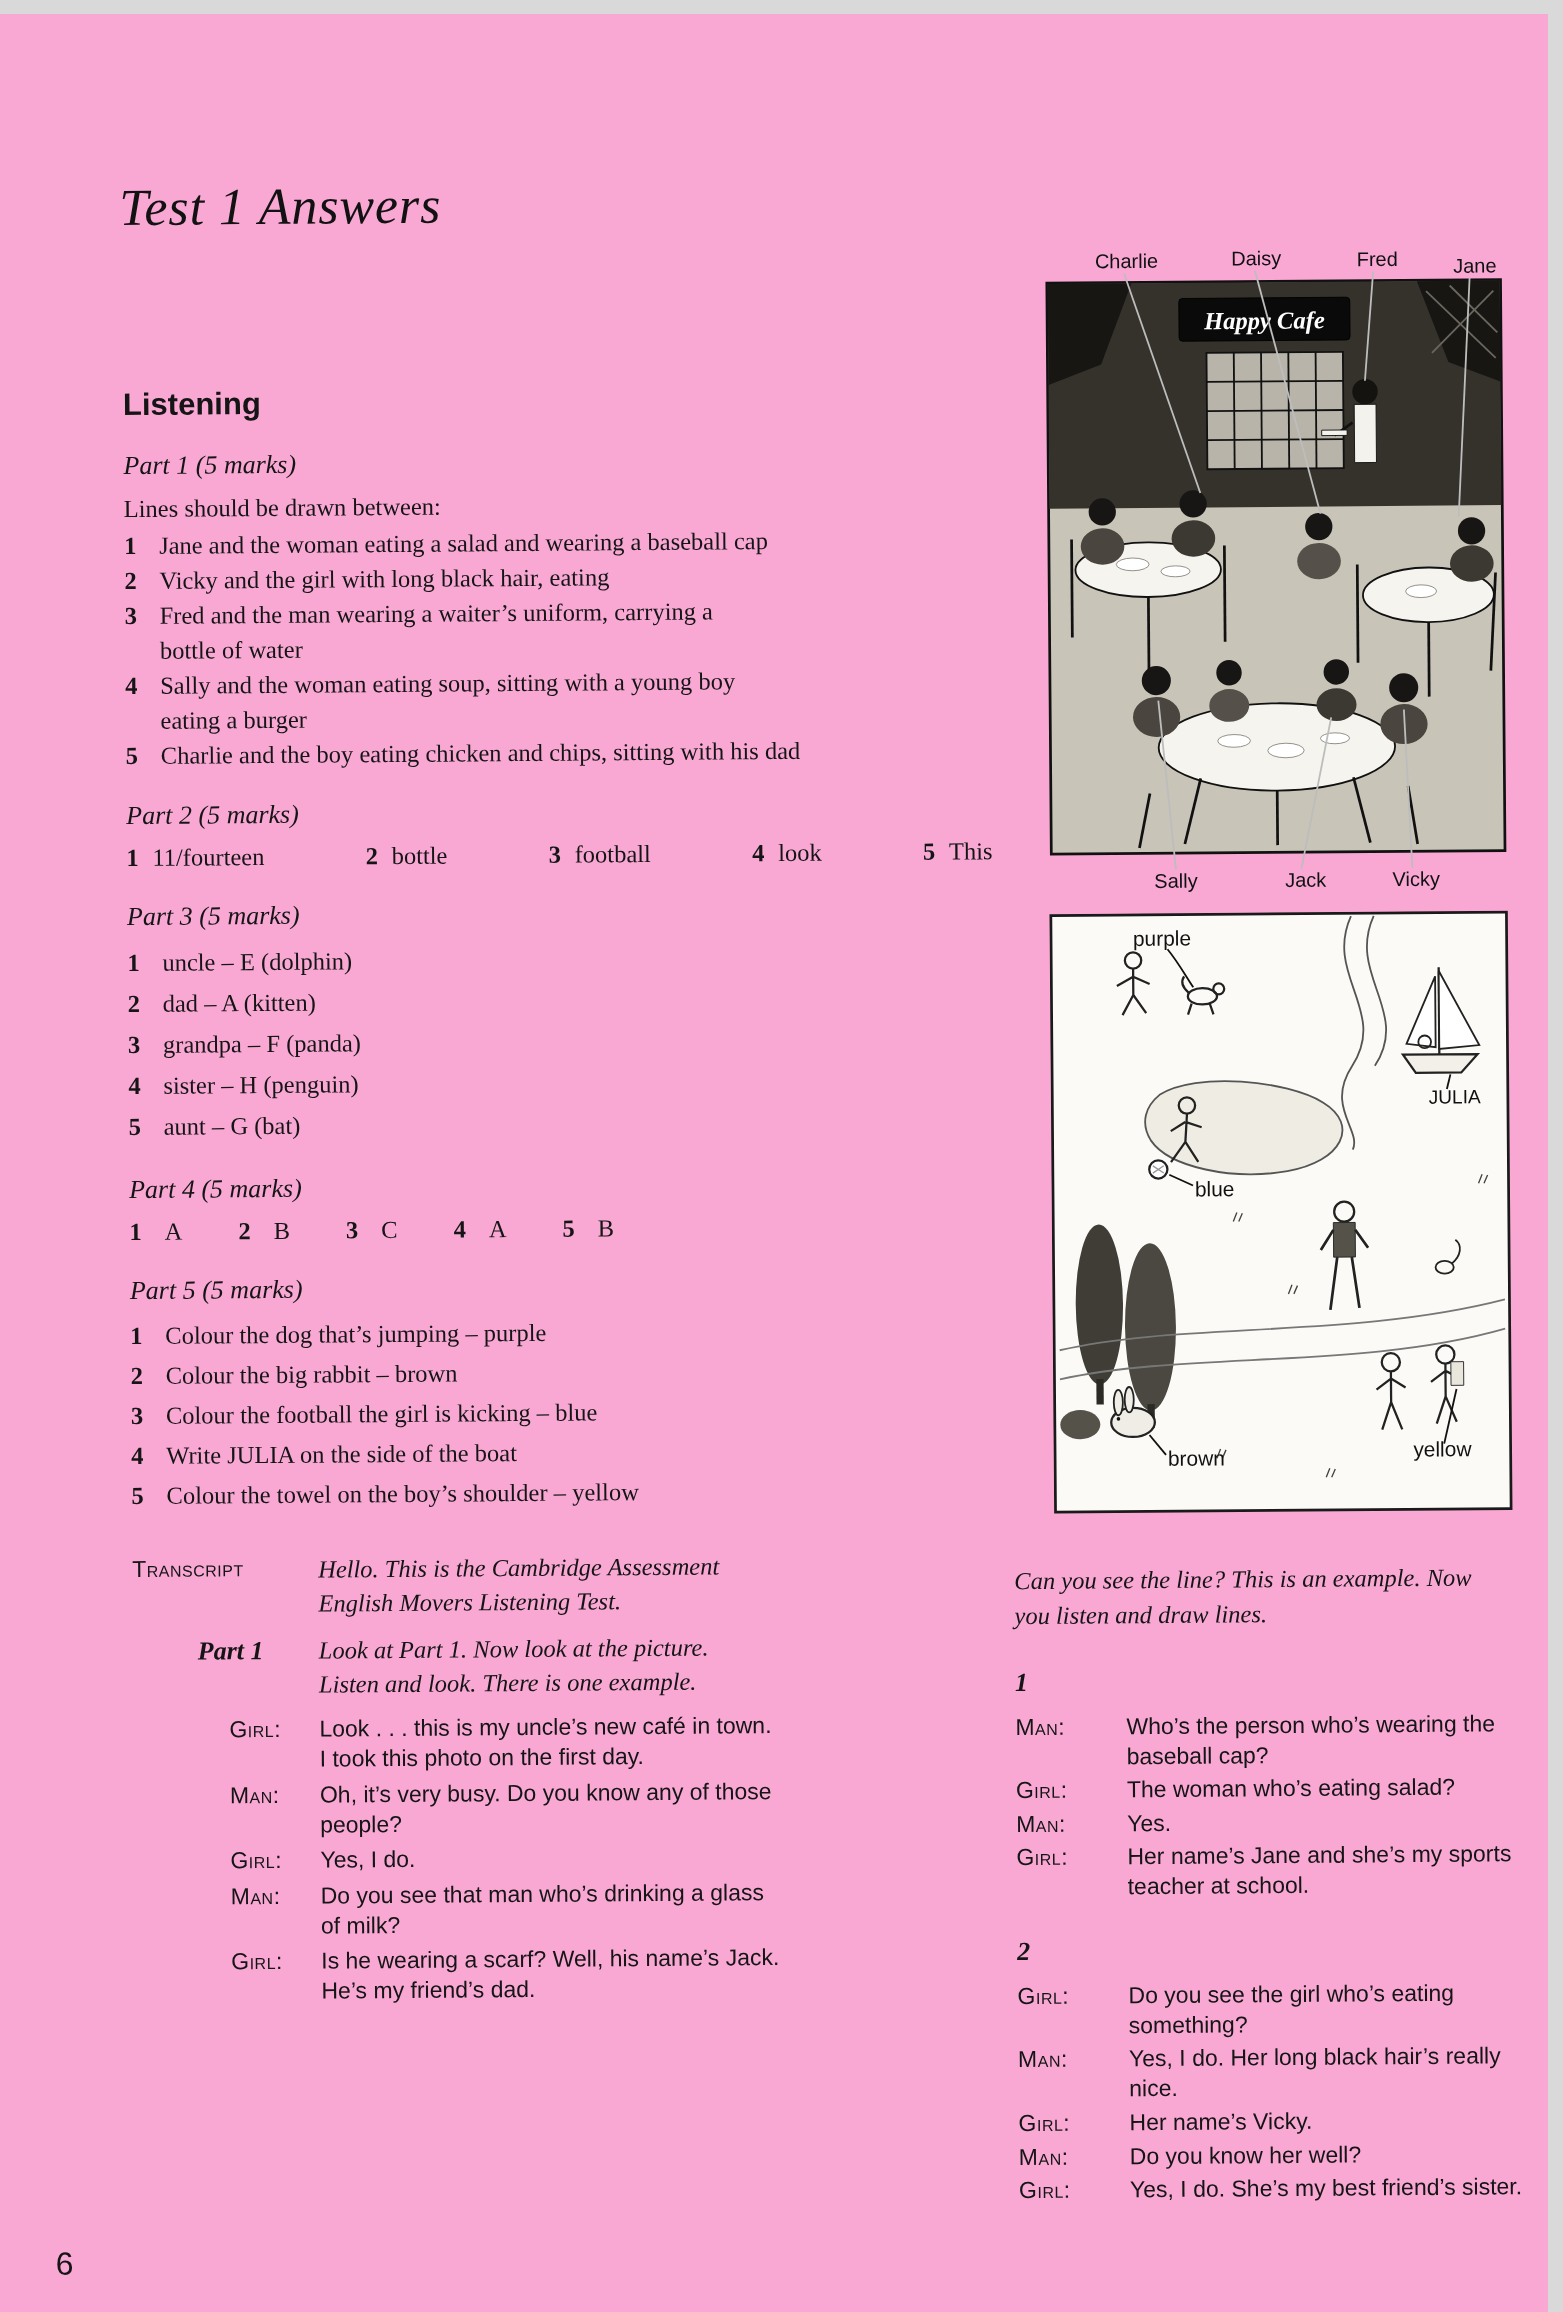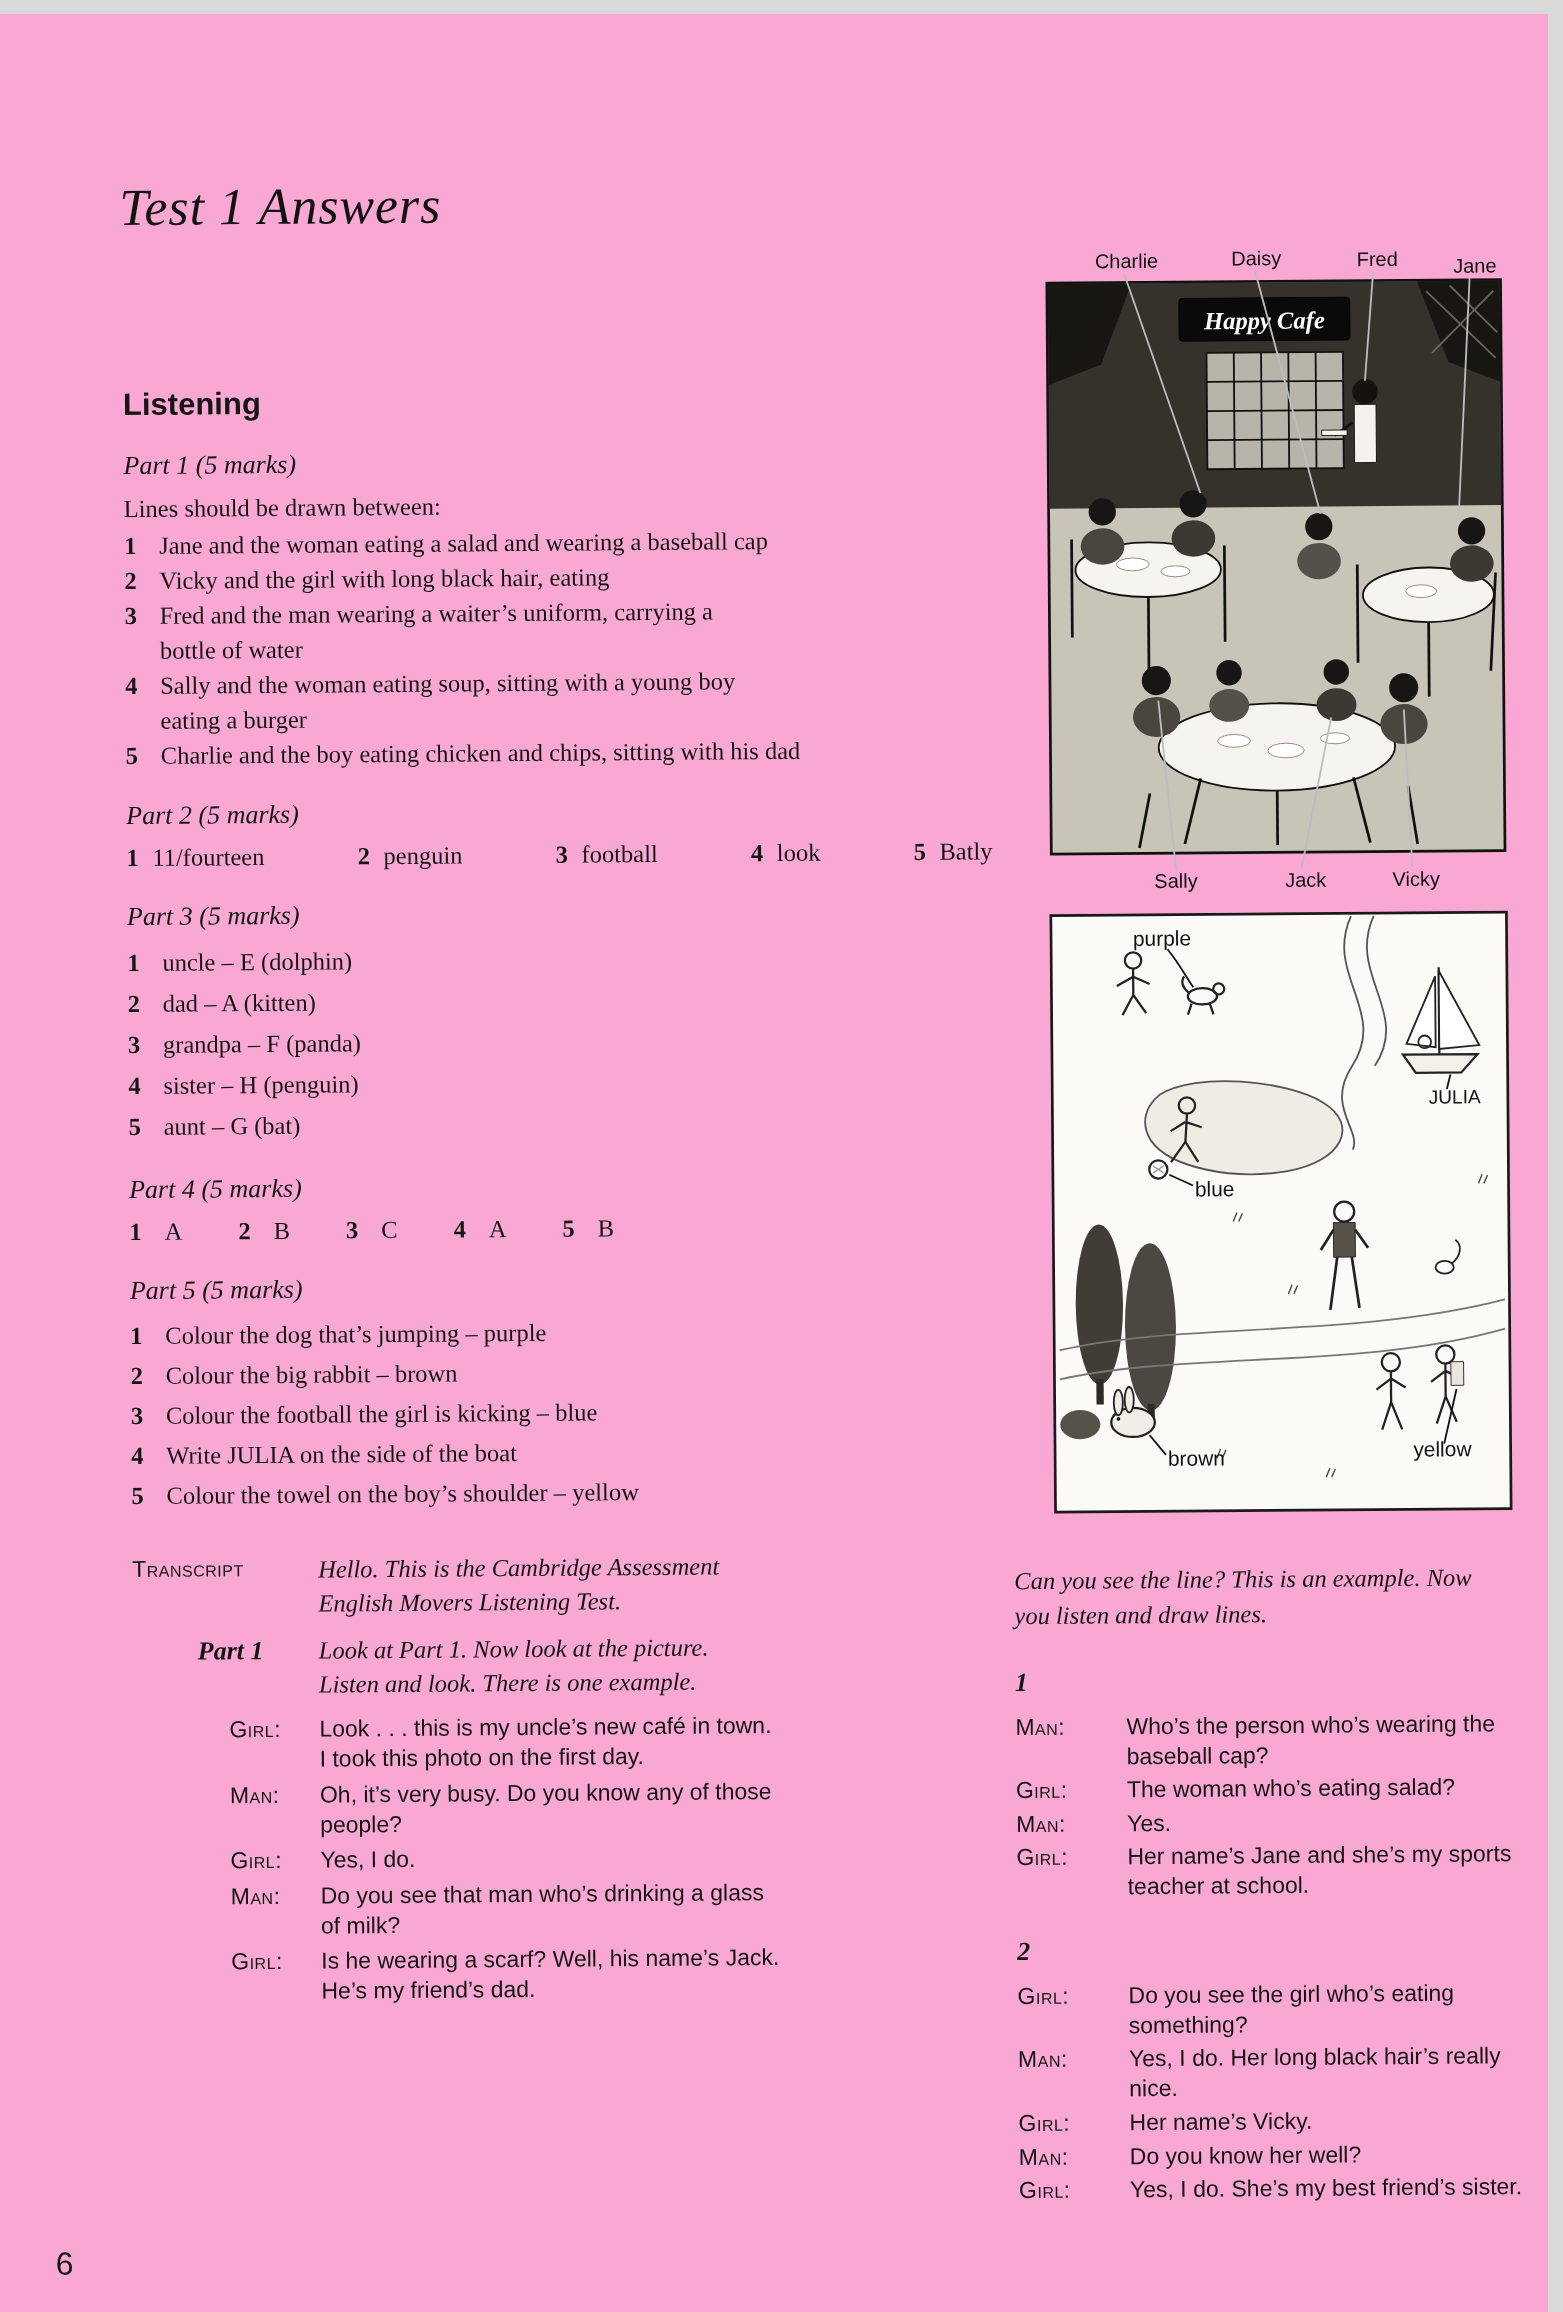--- a/index.html
+++ b/index.html
@@ -97,33 +97,33 @@
     </div>
 
     <div class="part-heading">Part 2 (5 marks)</div>
     <div class="inline-answers">
       <span class="inline-pair">
         <span class="num">1</span>
         <span>11/fourteen</span>
       </span>
       <span class="inline-pair">
         <span class="num">2</span>
-        <span>penguin</span>
+        <span>bottle</span>
       </span>
       <span class="inline-pair">
         <span class="num">3</span>
         <span>football</span>
       </span>
       <span class="inline-pair">
         <span class="num">4</span>
         <span>look</span>
       </span>
       <span class="inline-pair">
         <span class="num">5</span>
-        <span>Batly</span>
+        <span>This</span>
       </span>
     </div>
 
     <div class="part-heading">Part 3 (5 marks)</div>
     <div class="p3">
       <div class="ans-item">
         <span class="num">1</span>
         <span>uncle – E (dolphin)</span>
       </div>
       <div class="ans-item">

